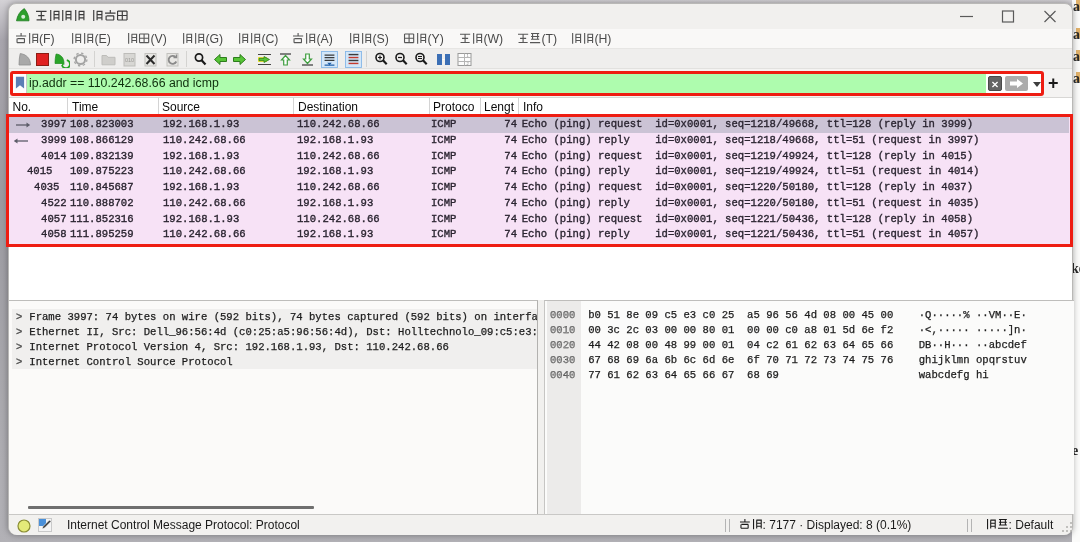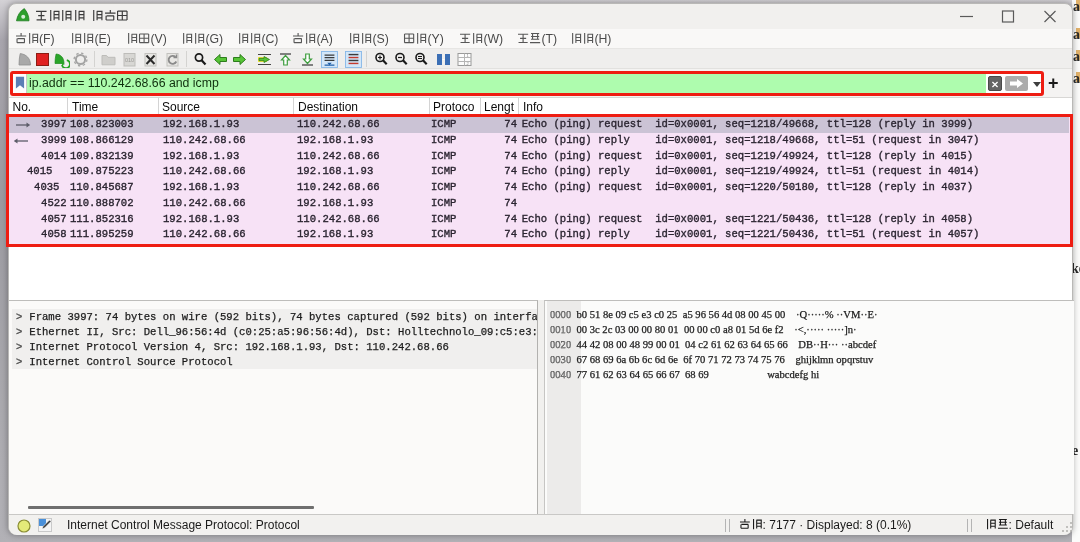--- a/index.html
+++ b/index.html
@@ -36,21 +36,21 @@
 .prow{position:absolute;left:0;width:1060px;height:15.75px;font-family:"Liberation Mono",monospace;font-size:10.6px;color:#2b2531;-webkit-text-stroke:0.35px #2b2531;}
 .prow b{font-weight:normal;position:absolute;top:1px;white-space:pre;}
 .sel{background:#cbc3d5;}
 #dpane{position:absolute;left:0;top:296px;width:528.5px;height:214px;background:#fbfaf9;border-top:1px solid #bebdbb;border-right:1px solid #b2b1af;
  font-family:"Liberation Mono",monospace;font-size:10.6px;color:#1c1c1c;-webkit-text-stroke:0.25px #1c1c1c;white-space:pre;overflow:hidden;}
 .drow{position:absolute;left:0;width:528px;height:14.8px;}
 .dar{color:#6a6a6a;}
 #dscroll{position:absolute;left:0;top:197px;width:527px;height:16px;}
 #dthumb{position:absolute;left:19px;top:8px;width:286px;height:2.6px;background:#6f6f6f;border-radius:1px;}
 #hpane{position:absolute;left:534.5px;top:296px;width:530.5px;height:214px;background:#fbfbfa;border-top:1px solid #bebdbb;border-left:1px solid #c6c5c3;
- font-family:Liberation Serif, serif;font-size:10.6px;color:#1c1c1c;-webkit-text-stroke:0.25px #1c1c1c;white-space:pre;overflow:hidden;}
+ font-family:Liberation Mono, monospace;font-size:10.6px;color:#1c1c1c;-webkit-text-stroke:0.25px #1c1c1c;white-space:pre;overflow:hidden;}
 #hoff{position:absolute;left:2px;top:0;width:34px;height:213px;background:#eceBea;}
 .hrow{position:absolute;left:5.5px;}
 .hoffc{color:#9a9a9a;}
 #sbar{position:absolute;left:0;top:510px;width:100%;height:21px;background:#f2f1ef;border-top:1px solid #c9c8c6;font-size:12px;color:#1a1a1a;border-radius:0 0 8px 8px;}
 .ssep{position:absolute;top:4px;width:1px;height:13px;background:#b4b4b4;}
 .sbt{position:absolute;top:3px;}
 </style></head>
 <body>
 
 <svg width="0" height="0" style="position:absolute">
@@ -323,21 +323,21 @@
         <svg style="position:absolute;left:4px;top:4px;width:15px;height:8px" viewBox="0 0 15 8">
           <path d="M4 4 h11" stroke="#5c5c68" stroke-width="1.3"></path>
           <path d="M4.5 1.5 L0.8 4 L4.5 6.5 Z" fill="#5c5c68"></path>
         </svg>
         <b style="left:18px;width:39.5px;text-align:right">3999</b>
         <b style="left:61px">108.866129</b>
         <b style="left:154px">110.242.68.66</b>
         <b style="left:288px">192.168.1.93</b>
         <b style="left:422px">ICMP</b>
         <b style="left:468px;width:40px;text-align:right">74</b>
-        <b style="left:512.7px">Echo (ping) reply    id=0x0001, seq=1218/49668, ttl=51 (request in 3047)</b>
+        <b style="left:512.7px">Echo (ping) reply    id=0x0001, seq=1218/49668, ttl=51 (request in 3997)</b>
       </div>
 <div class="prow" style="top:34.50px">
         <b style="left:18px;width:39.5px;text-align:right">4014</b>
         <b style="left:61px">109.832139</b>
         <b style="left:154px">192.168.1.93</b>
         <b style="left:288px">110.242.68.66</b>
         <b style="left:422px">ICMP</b>
         <b style="left:468px;width:40px;text-align:right">74</b>
         <b style="left:512.7px">Echo (ping) request  id=0x0001, seq=1219/49924, ttl=128 (reply in 4015)</b>
       </div>
@@ -359,20 +359,21 @@
         <b style="left:468px;width:40px;text-align:right">74</b>
         <b style="left:512.7px">Echo (ping) request  id=0x0001, seq=1220/50180, ttl=128 (reply in 4037)</b>
       </div>
 <div class="prow" style="top:81.75px">
         <b style="left:18px;width:39.5px;text-align:right">4522</b>
         <b style="left:61px">110.888702</b>
         <b style="left:154px">110.242.68.66</b>
         <b style="left:288px">192.168.1.93</b>
         <b style="left:422px">ICMP</b>
         <b style="left:468px;width:40px;text-align:right">74</b>
+        <b style="left:512.7px">Echo (ping) reply    id=0x0001, seq=1220/50180, ttl=51 (request in 4035)</b>
       </div>
 <div class="prow" style="top:97.50px">
         <b style="left:18px;width:39.5px;text-align:right">4057</b>
         <b style="left:61px">111.852316</b>
         <b style="left:154px">192.168.1.93</b>
         <b style="left:288px">110.242.68.66</b>
         <b style="left:422px">ICMP</b>
         <b style="left:468px;width:40px;text-align:right">74</b>
         <b style="left:512.7px">Echo (ping) request  id=0x0001, seq=1221/50436, ttl=128 (reply in 4058)</b>
       </div>

